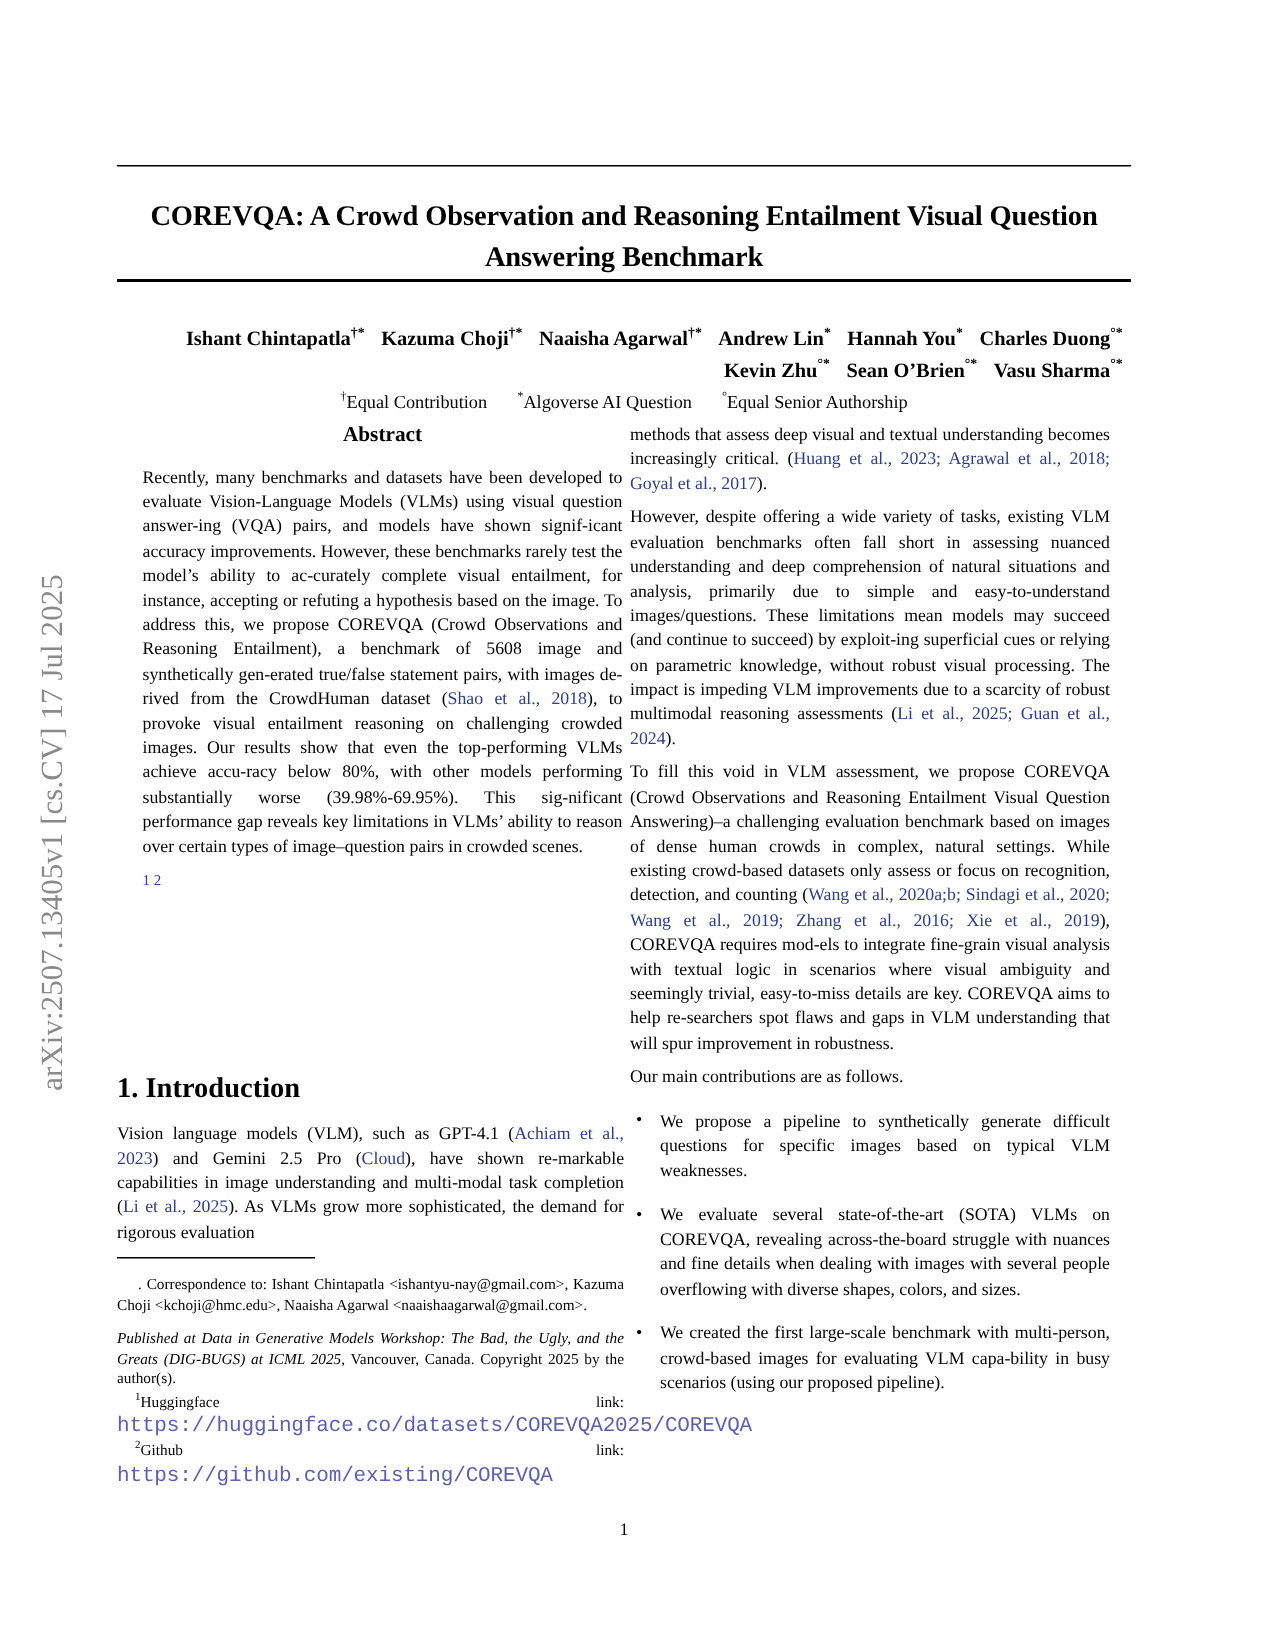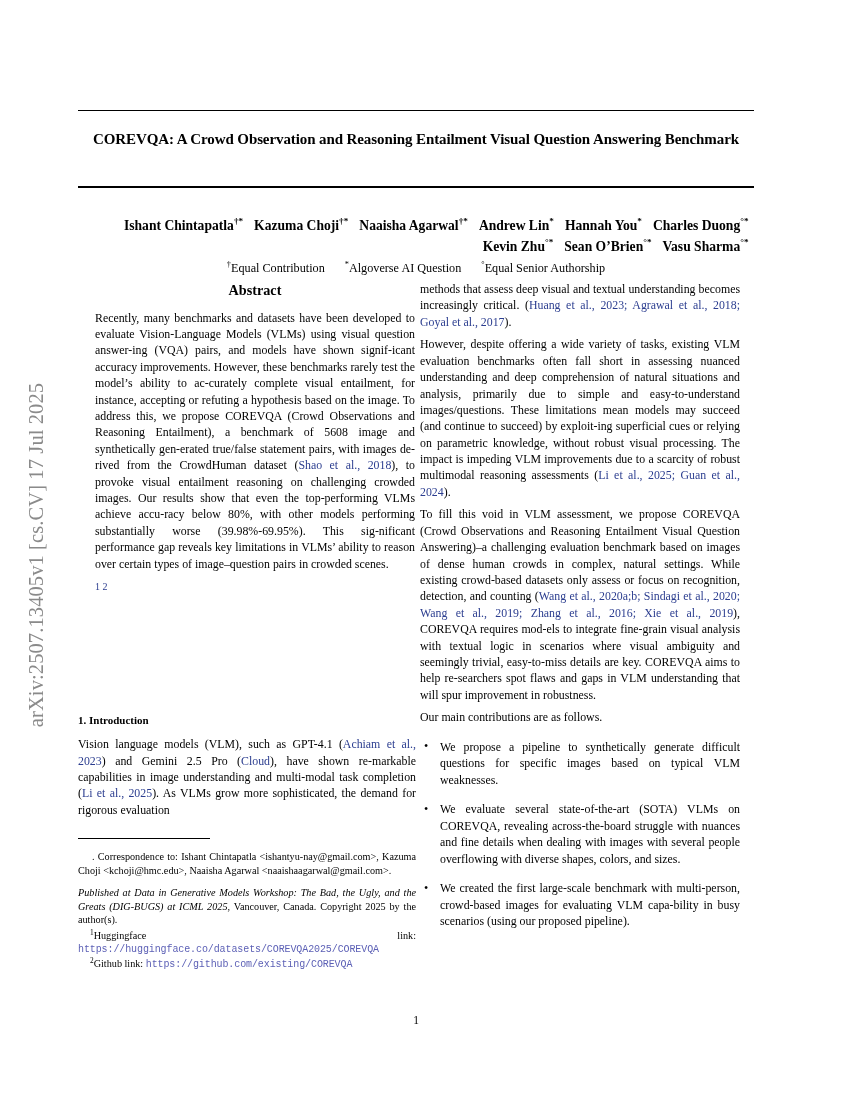--- a/index.html
+++ b/index.html
@@ -62,21 +62,21 @@
     height: 2.2px;
     background: #000;
   }
 
   .title {
     position: absolute;
     left: 0;
     top: 119px;
     width: 676px;
     text-align: center;
-    font-size: 15px;
+    font-size: 19px;
     font-weight: bold;
     line-height: 1.42;
     letter-spacing: -0.1px;
   }
 
   
   .authors {
     position: absolute;
     left: 0;
     top: 216px;
@@ -131,21 +131,21 @@
   .col p.tight { margin-bottom: 0; }
 
   .abstract-head {
     text-align: center;
     font-size: 14.2px;
     font-weight: bold;
     margin: 0 0 9px 0;
   }
 
   .section-head {
-    font-size: 11px;
+    font-size: 19px;
     font-weight: bold;
     margin: 0 0 8px 0;
     text-align: left;
   }
 
   .cite { color: #2b3d8f; }
   .fn-mark { color: #2b3d8f; font-size: 10px; }
 
   
   .abstract-block {
@@ -184,21 +184,21 @@
     text-align: justify;
   }
   .footnotes p { margin: 0 0 3px 0; }
   .footnotes .fn-corr { text-indent: 14px; }
   .footnotes .fn-pub { font-style: italic; margin-top: 9px; margin-bottom: 2px; }
   .footnotes .fn-pub .roman { font-style: normal; }
   .footnotes .fn-link { text-indent: 12px; margin: 0; }
   .footnotes sup { font-size: 0.72em; vertical-align: super; line-height: 0; }
   .mono {
     font-family: "Liberation Mono", "DejaVu Sans Mono", monospace;
-    font-size: 10px;
+    font-size: 14px;
     color: #5b5fb5;
     letter-spacing: -0.1px;
   }
 
   
   .bullets {
     margin: 13px 0 0 0;
     padding: 0;
     list-style: none;
     font-family: Liberation Serif, serif;

